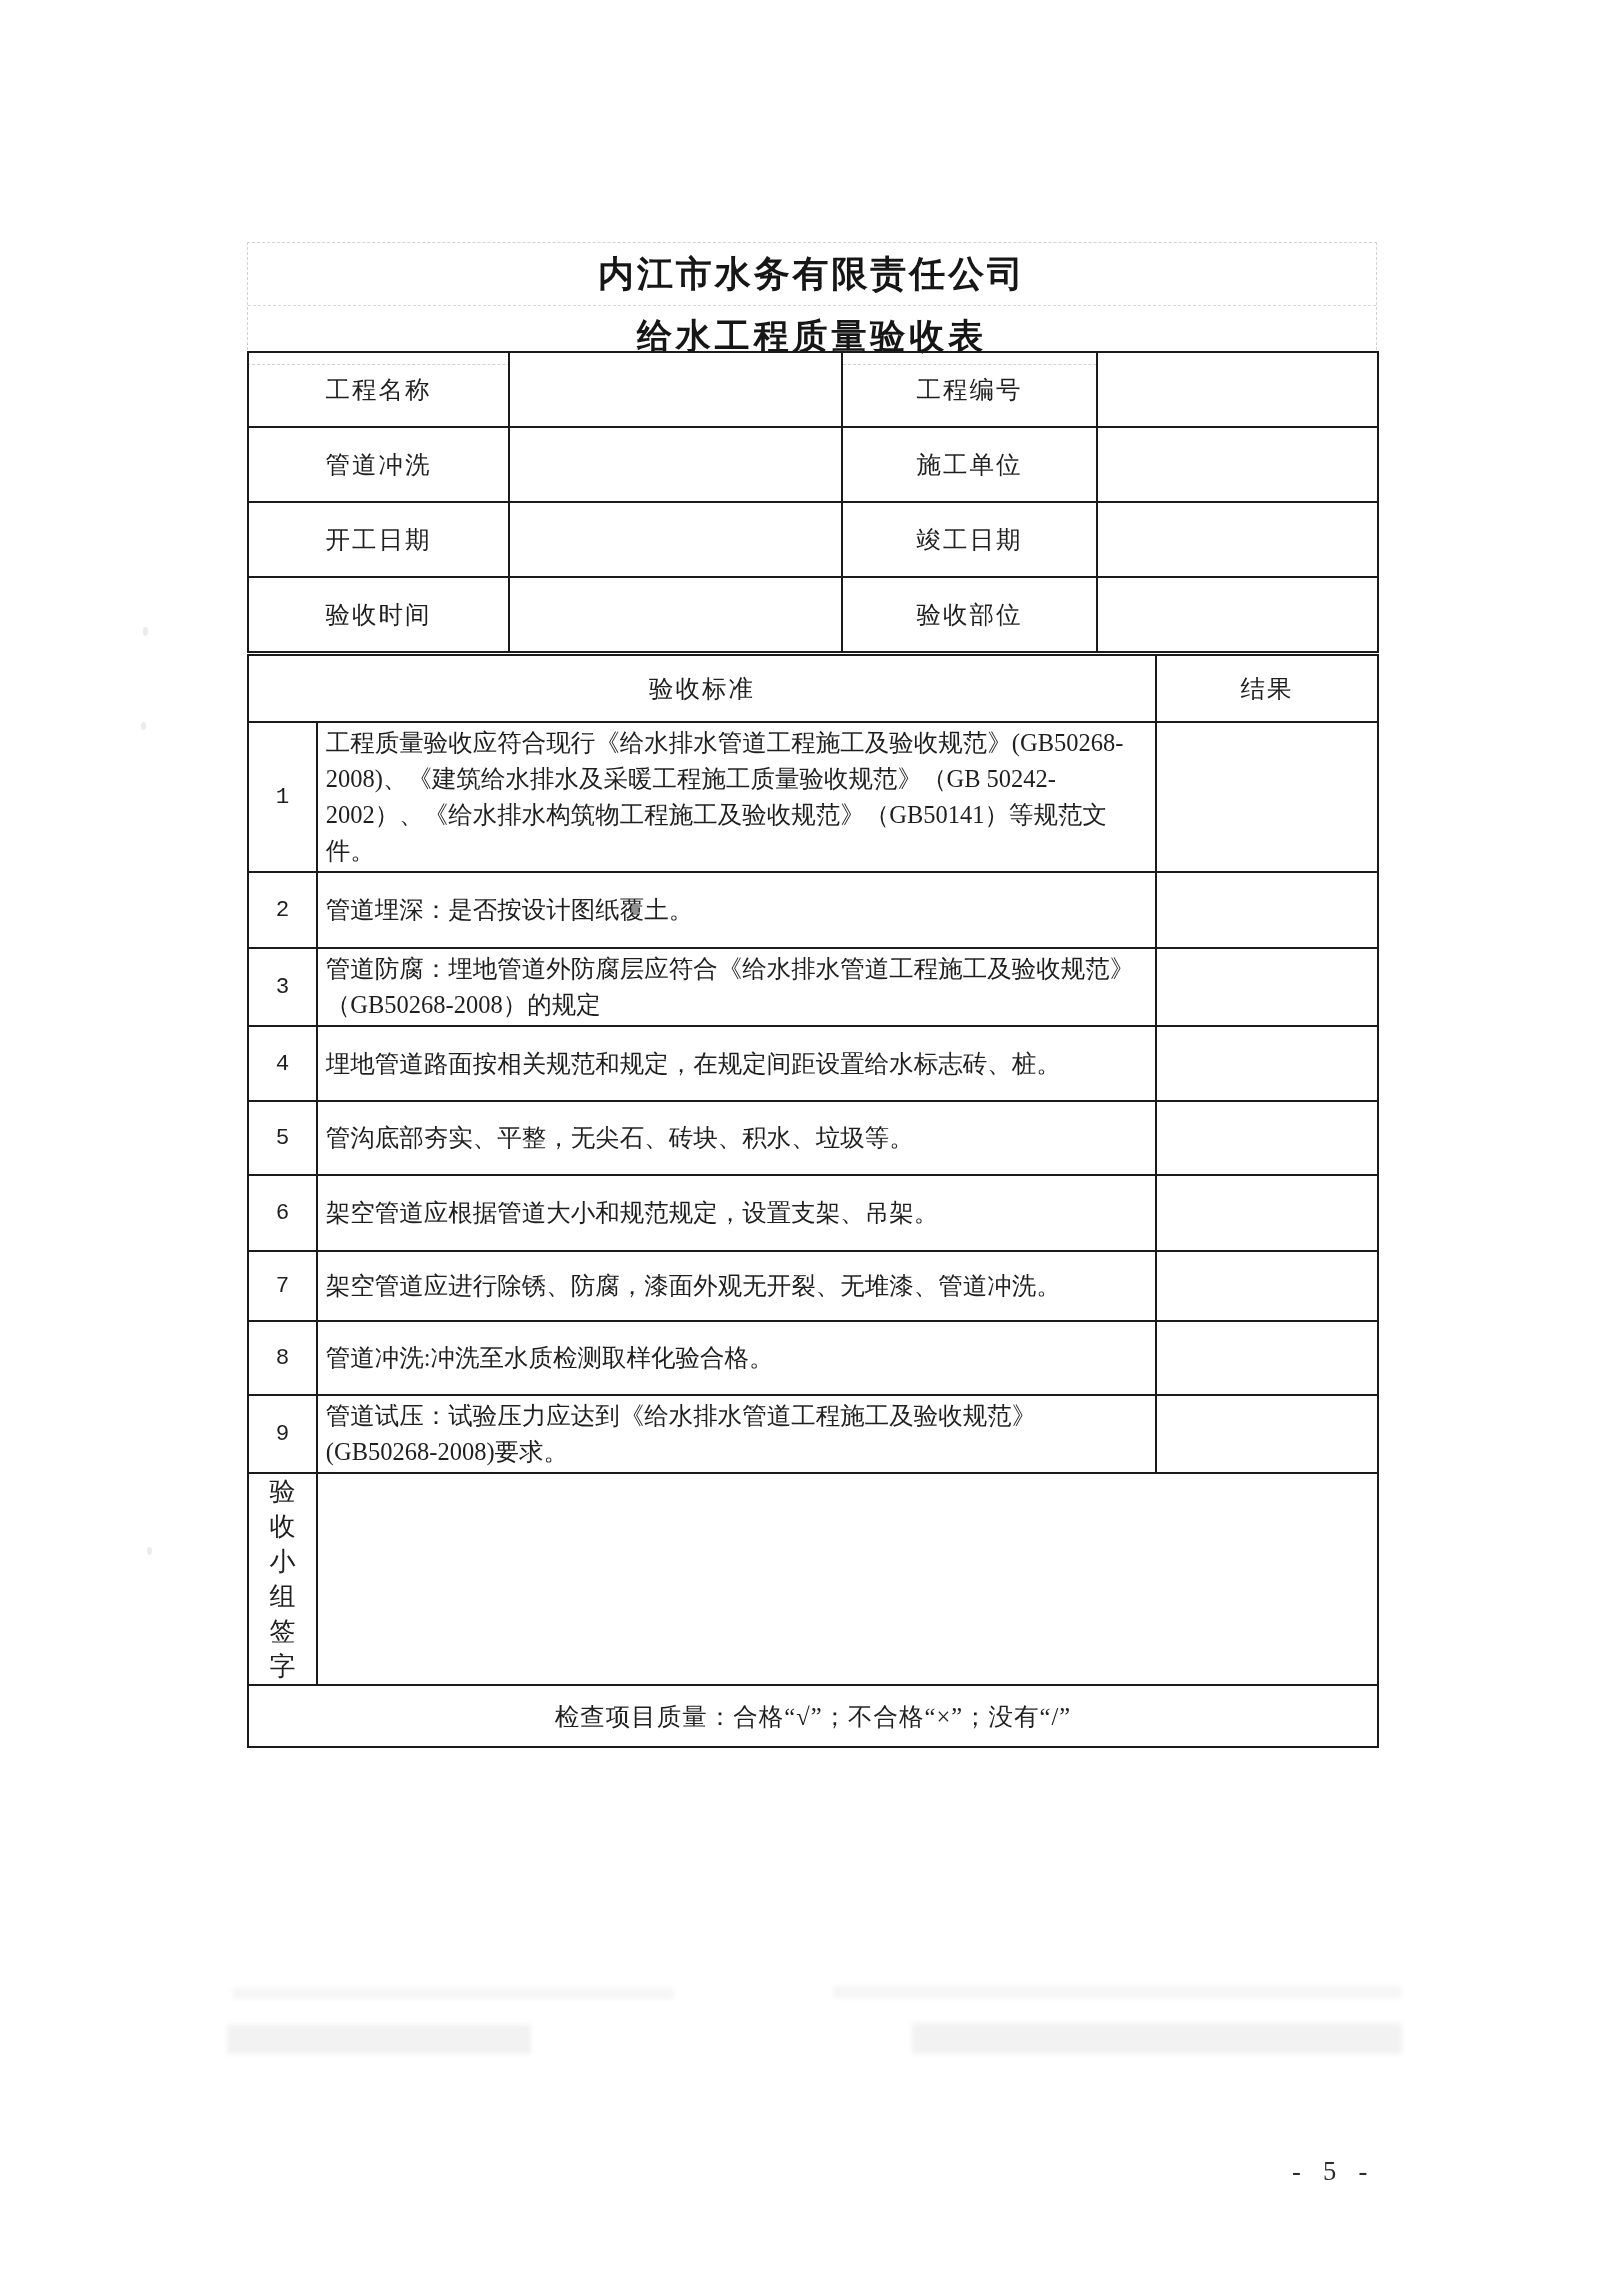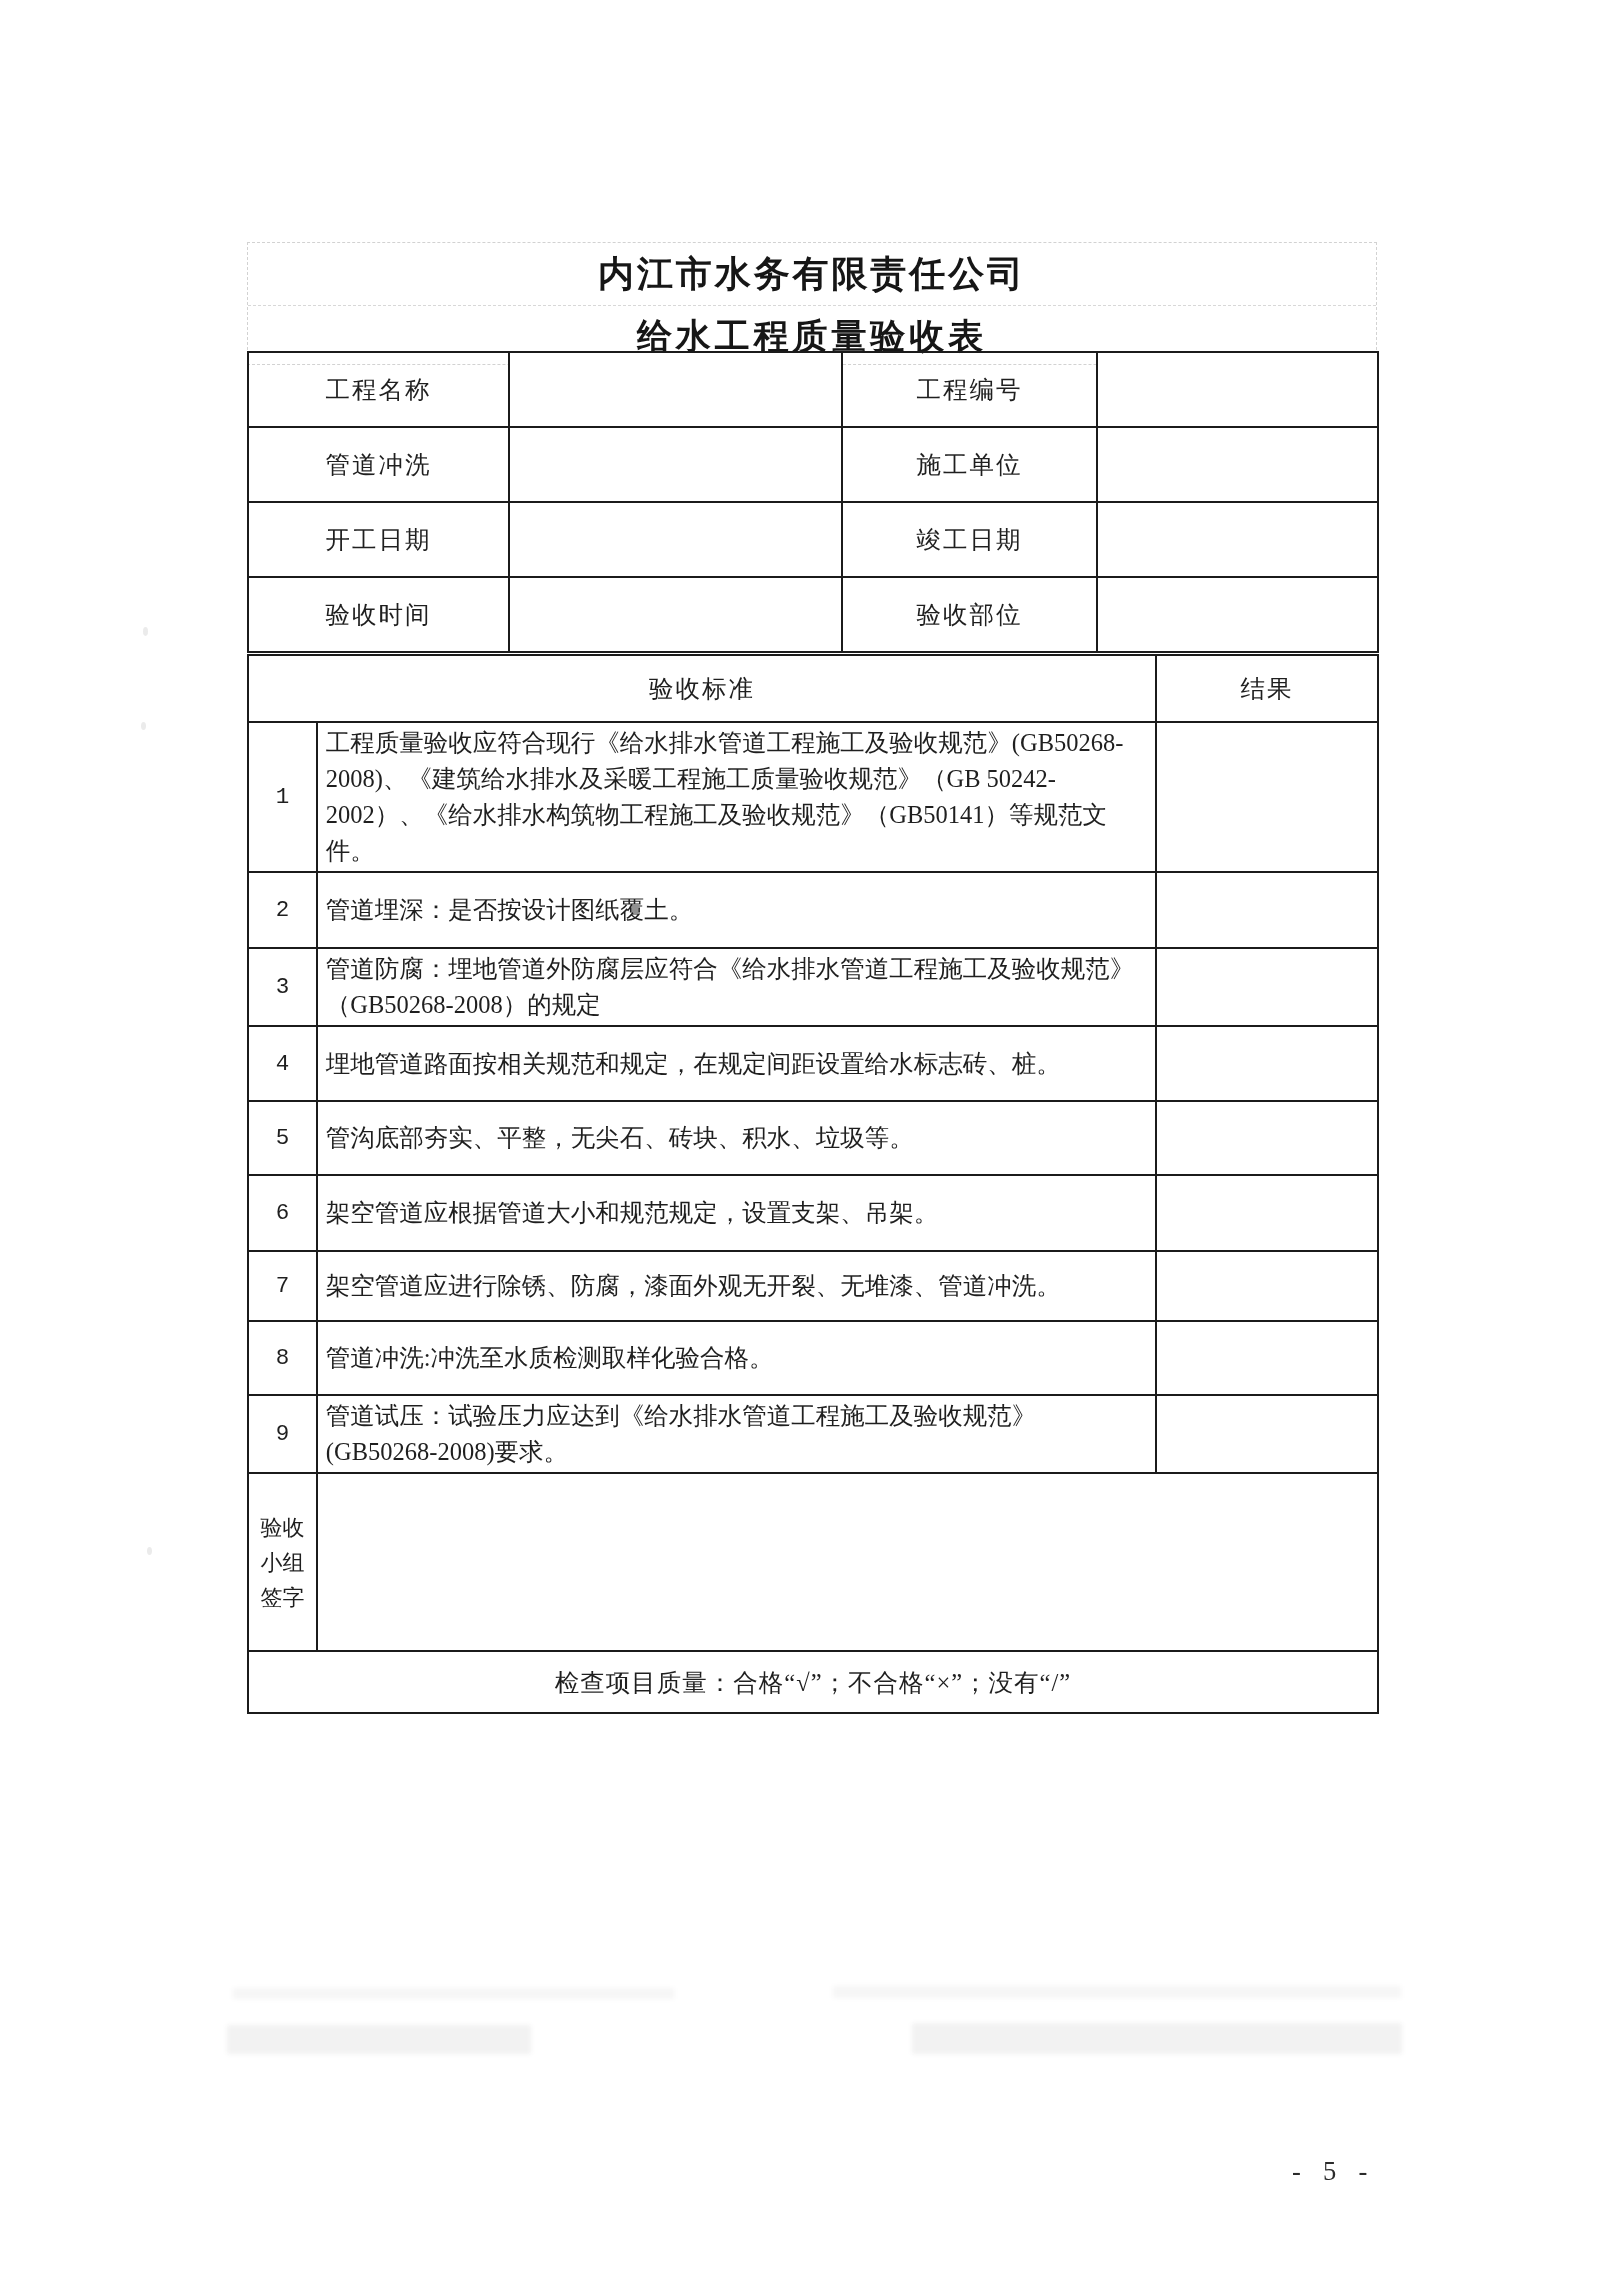--- a/index.html
+++ b/index.html
@@ -105,21 +105,21 @@
   .r-5     { height: 74px; }
   .r-6     { height: 76px; }
   .r-7     { height: 70px; }
   .r-8     { height: 74px; }
   .r-9     { height: 74px; }
   .r-sig   { height: 178px; }
   .r-note  { height: 62px; border-radius: 25px; }
 
   .sig-lbl {
     text-align: center;
-    font-size: 22px;
+    font-size: 26px;
     line-height: 35px;
     padding: 0 8.8px;
     word-break: break-all;
   }
   .sig-area { background: #ffffff; }
   .note-cell {
     text-align: center;
     letter-spacing: 1px;
   }
 

